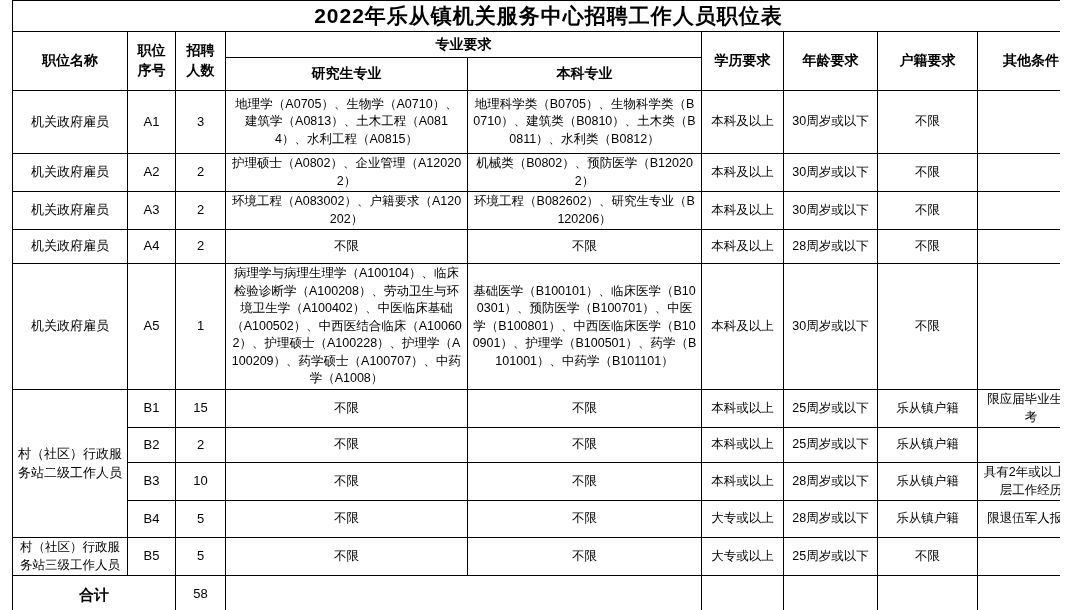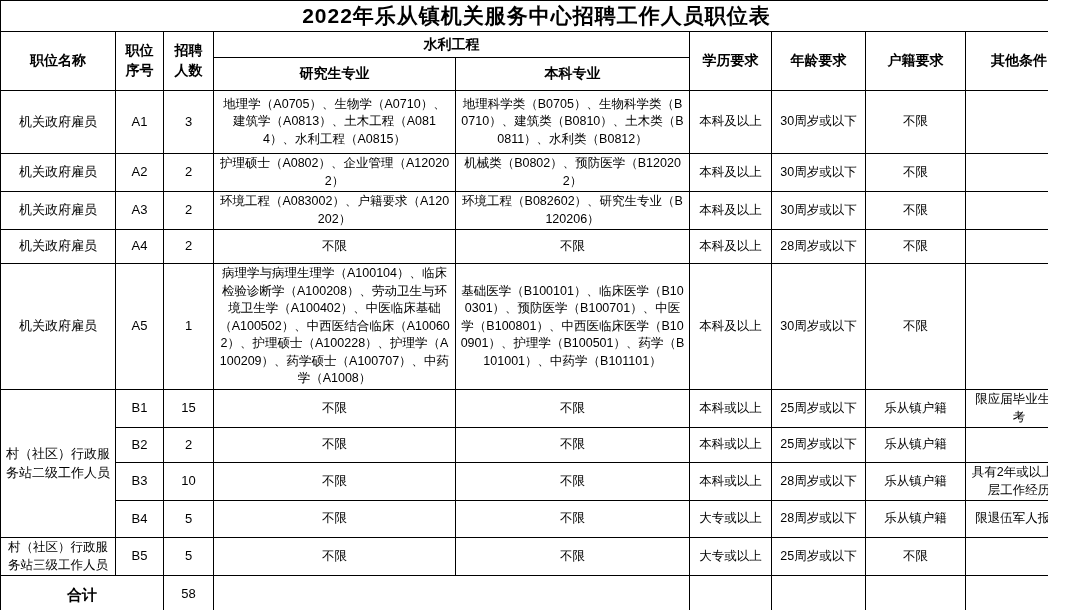--- a/index.html
+++ b/index.html
@@ -5,20 +5,21 @@
   html, body {
     margin: 0;
     padding: 0;
     background: #ffffff;
   }
   .page {
     width: 1048px;
     height: 610px;
     background: #ffffff;
     overflow: hidden;
+    padding-left: 12px;
   }
   table {
     border-collapse: collapse;
     table-layout: fixed;
     width: 1072px;
     font-family: "Liberation Sans", "DejaVu Sans", sans-serif;
     color: #000000;
   }
   td {
     border: 1px solid #000000;
@@ -76,21 +77,21 @@
 
   <tbody>
         <tr class="title-row r-title">
     <td colspan="9">2022年乐从镇机关服务中心招聘工作人员职位表</td>
   </tr>
 
   <tr class="r-head1">
     <td rowspan="2" class="th">职位名称</td>
     <td rowspan="2" class="th">职位序号</td>
     <td rowspan="2" class="th">招聘人数</td>
-    <td colspan="2" class="th">水利工程</td>
+    <td colspan="2" class="th">专业要求</td>
     <td rowspan="2" class="th">学历要求</td>
     <td rowspan="2" class="th">年龄要求</td>
     <td rowspan="2" class="th">户籍要求</td>
     <td rowspan="2" class="th">其他条件</td>
   </tr>
   <tr class="r-head2">
     <td class="th">研究生专业</td>
     <td class="th">本科专业</td>
   </tr>
 

